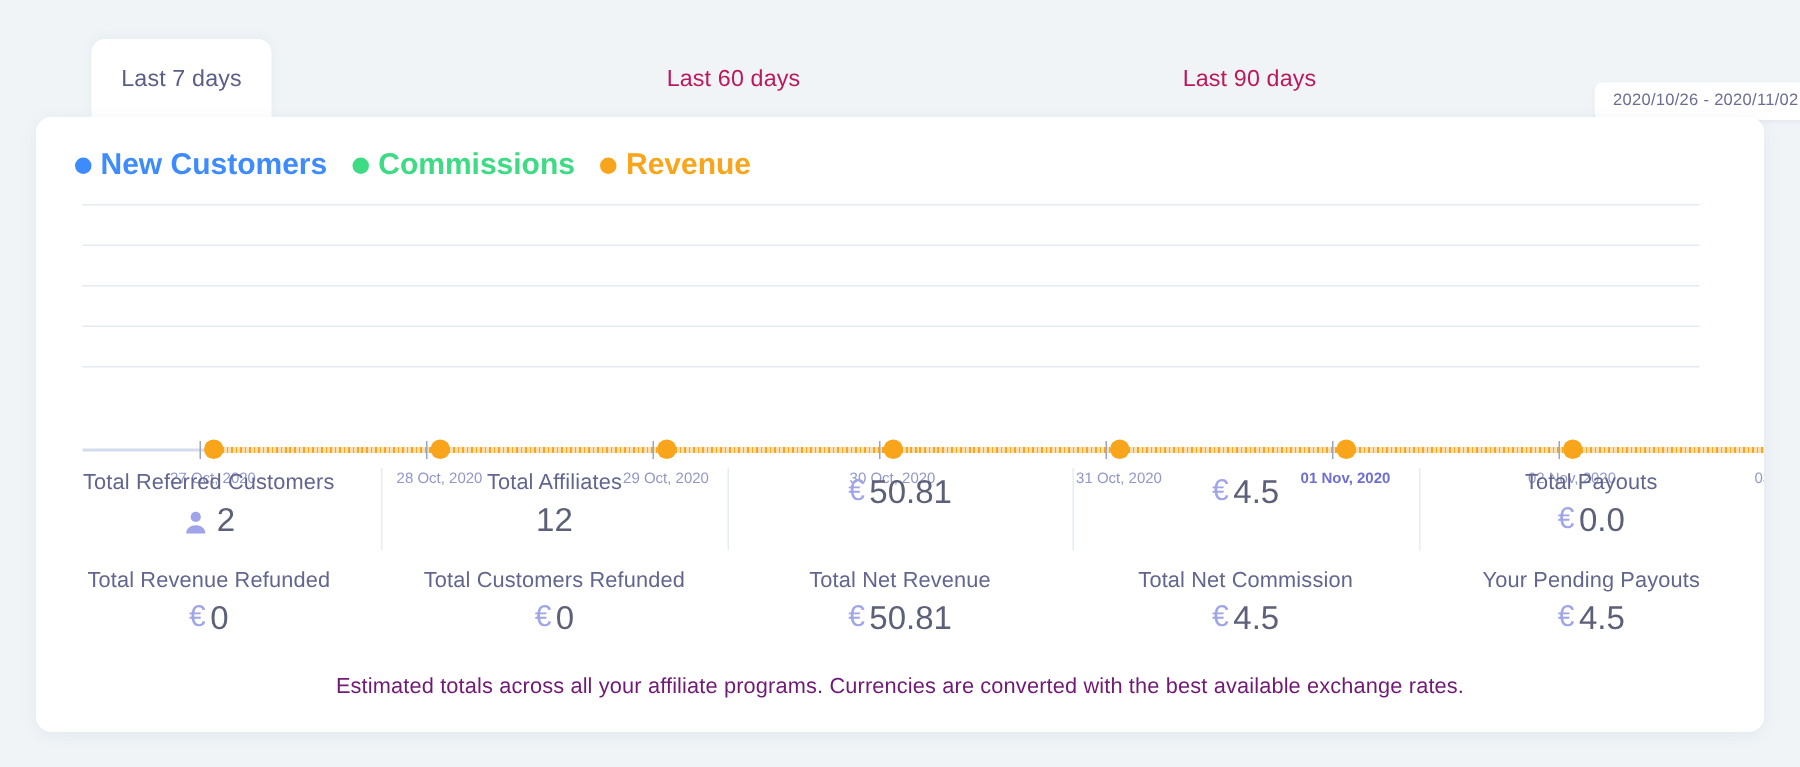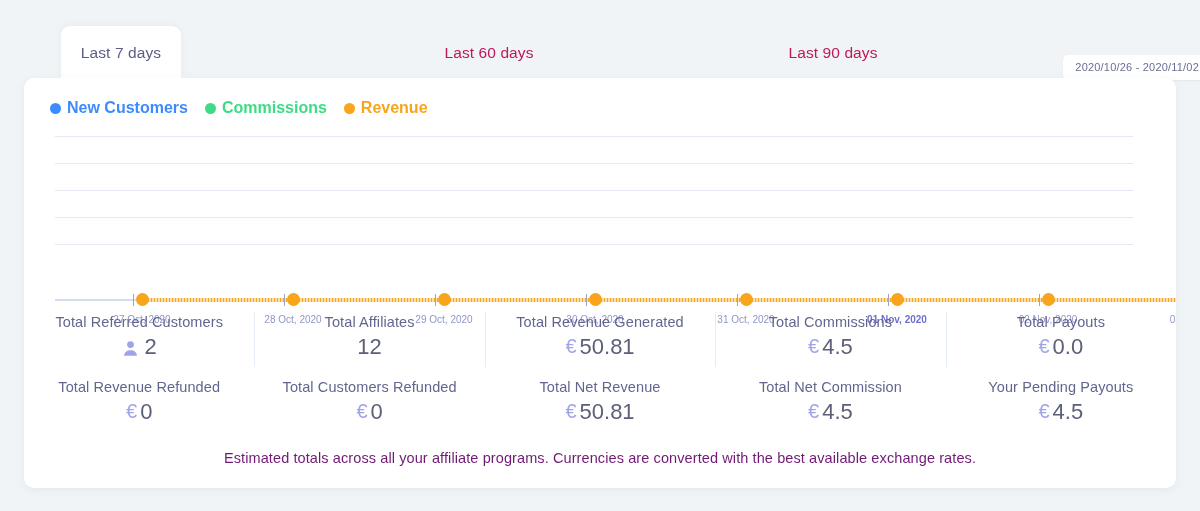--- a/index.html
+++ b/index.html
@@ -84,21 +84,21 @@
     left: 26px;
     top: 21px;
     display: flex;
     align-items: center;
     gap: 17px;
   }
   .legend-item {
     display: flex;
     align-items: center;
     gap: 6px;
-    font-size: 16px;
+    font-size: 20px;
     font-weight: bold;
     cursor: pointer;
   }
   .legend-dot {
     width: 11px;
     height: 11px;
     border-radius: 50%;
     display: inline-block;
   }
 
@@ -338,28 +338,26 @@
               <span>2</span>
             </div>
           </div>
           <div class="stat">
             <div class="stat-label">Total Affiliates</div>
             <div class="stat-value">
               <span>12</span>
             </div>
           </div>
           <div class="stat">
-            <div class="stat-label">Total Revenue Generated</div>
             <div class="stat-value">
               <span class="cur">€</span>
               <span>50.81</span>
             </div>
           </div>
           <div class="stat">
-            <div class="stat-label">Total Commissions</div>
             <div class="stat-value">
               <span class="cur">€</span>
               <span>4.5</span>
             </div>
           </div>
           <div class="stat">
             <div class="stat-label">Total Payouts</div>
             <div class="stat-value">
               <span class="cur">€</span>
               <span>0.0</span>

